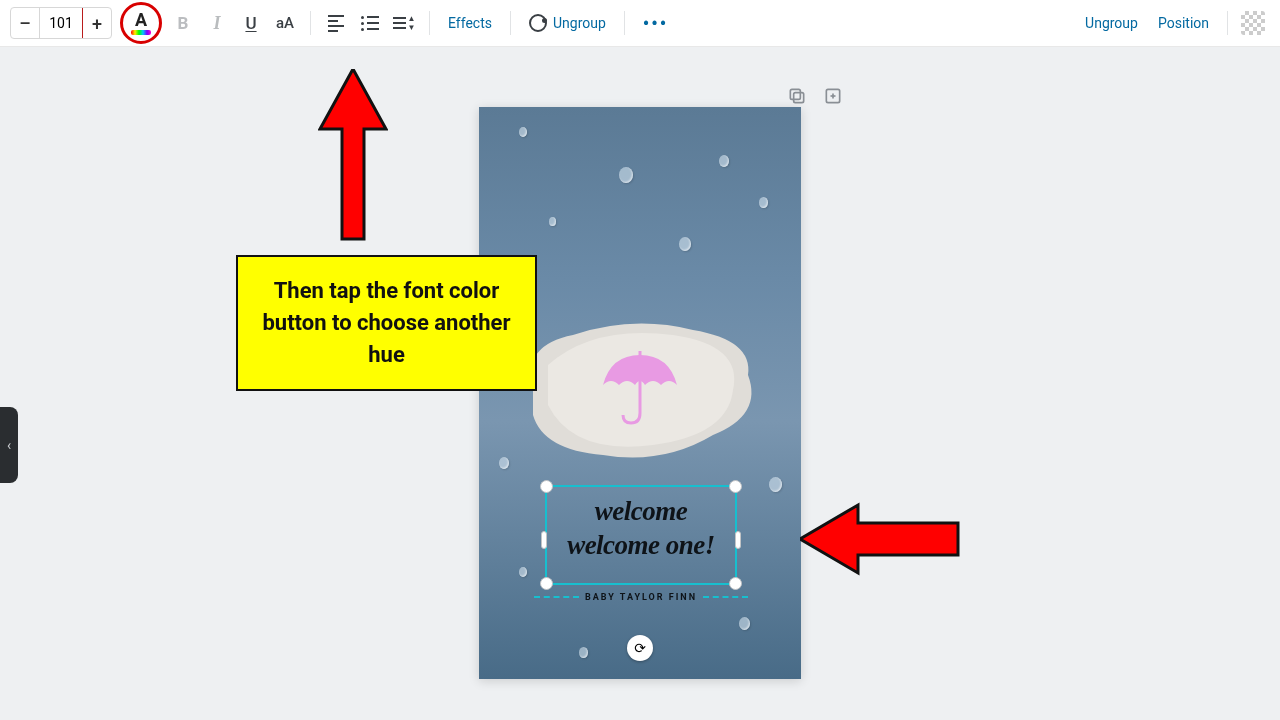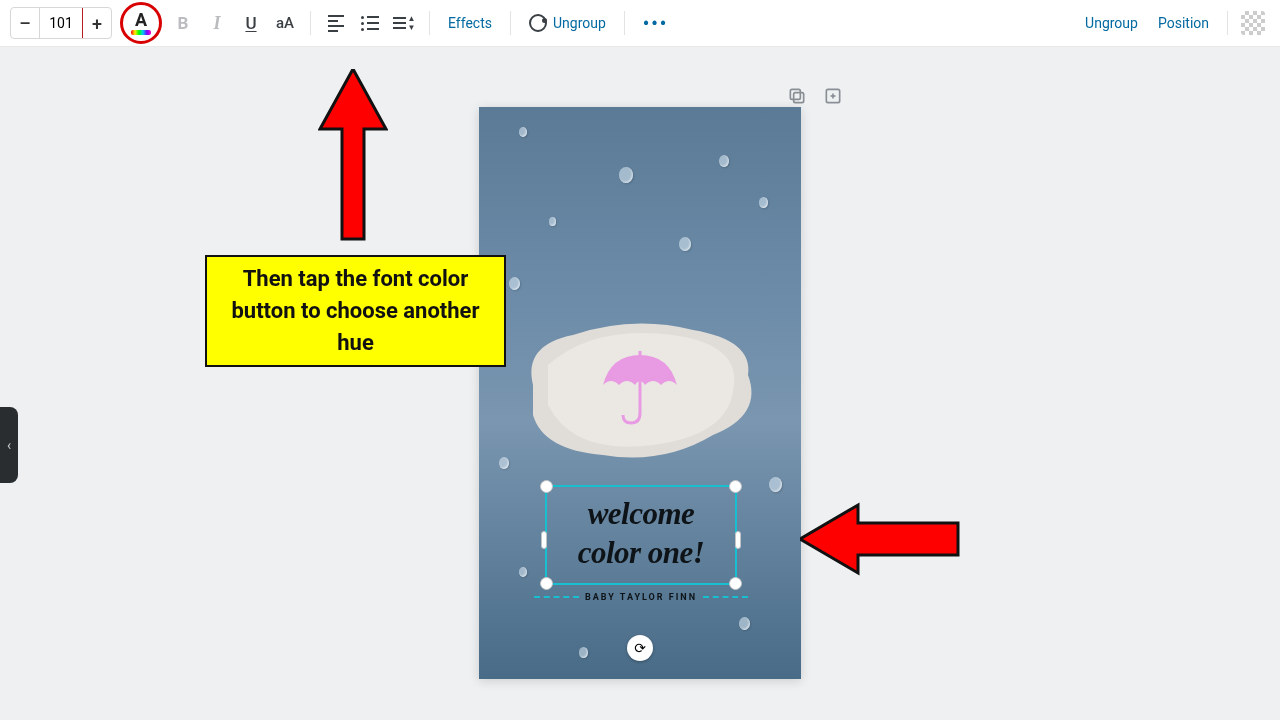--- a/index.html
+++ b/index.html
@@ -234,21 +234,21 @@
     .sh-tl { top: -7px; left: -7px; }
     .sh-tr { top: -7px; right: -7px; }
     .sh-bl { bottom: -7px; left: -7px; }
     .sh-br { bottom: -7px; right: -7px; }
     .sh-ml { top: 44px; left: -6px; width: 6px; height: 18px; border-radius: 3px; }
     .sh-mr { top: 44px; right: -6px; width: 6px; height: 18px; border-radius: 3px; }
     .welcome-text {
       font-family: "Comic Sans MS", cursive;
       font-style: italic;
       font-weight: 700;
-      font-size: 31px;
+      font-size: 27px;
       color: #0e1318;
       text-align: center;
       padding-top: 8px;
       line-height: 1.25;
       letter-spacing: -0.5px;
     }
     .baby-line {
       position: absolute;
       top: 485px; left: 55px;
       width: 214px;
@@ -278,26 +278,27 @@
       box-shadow: 0 1px 3px rgba(0,0,0,.3);
       display: flex; align-items:center; justify-content:center;
       font-size: 14px;
     }
 
     
     .callout {
       position: absolute;
       background: #ffff00;
       border: 2px solid #111;
-      padding: 6px 14px;
+      padding: 18px 14px;
       font-size: 22px;
       font-weight: 700;
       color: #111;
       text-align: center;
       line-height: 1.45;
+      margin-left: 31px;
     }
     .callout-1 { top: 208px; left: 205px; width: 301px; }
     .callout-2 { top: 432px; left: 964px; width: 284px; height: 195px; display:flex; align-items:center;}
     .arrow-up {
       position: absolute;
       top: 22px; left: 318px;
     }
     .arrow-left {
       position: absolute;
       top: 452px; left: 800px;
@@ -420,21 +421,21 @@
     <svg class="umbrella" viewBox="0 0 86 86">
       <path d="M43 8 Q14 8 6 38 Q14 30 22 38 Q30 30 38 38 Q43 30 48 38 Q56 30 64 38 Q72 30 80 38 Q72 8 43 8 Z" fill="#e89ae3"></path>
       <line x1="43" y1="8" x2="43" y2="66" stroke="#e89ae3" stroke-width="3"></line>
       <path d="M43 66 Q43 76 34 76 Q26 76 26 68" fill="none" stroke="#e89ae3" stroke-width="3"></path>
       <line x1="43" y1="4" x2="43" y2="8" stroke="#e89ae3" stroke-width="3"></line>
     </svg>
 
     <div class="selection-box">
       <div class="welcome-text">
         <div>welcome</div>
-        <div>color one!</div>
+        <div>welcome one!</div>
       </div>
       <div class="sel-handle sh-tl"></div>
       <div class="sel-handle sh-tr"></div>
       <div class="sel-handle sh-bl"></div>
       <div class="sel-handle sh-br"></div>
       <div class="sel-handle sh-ml"></div>
       <div class="sel-handle sh-mr"></div>
     </div>
 
     <div class="baby-line">

